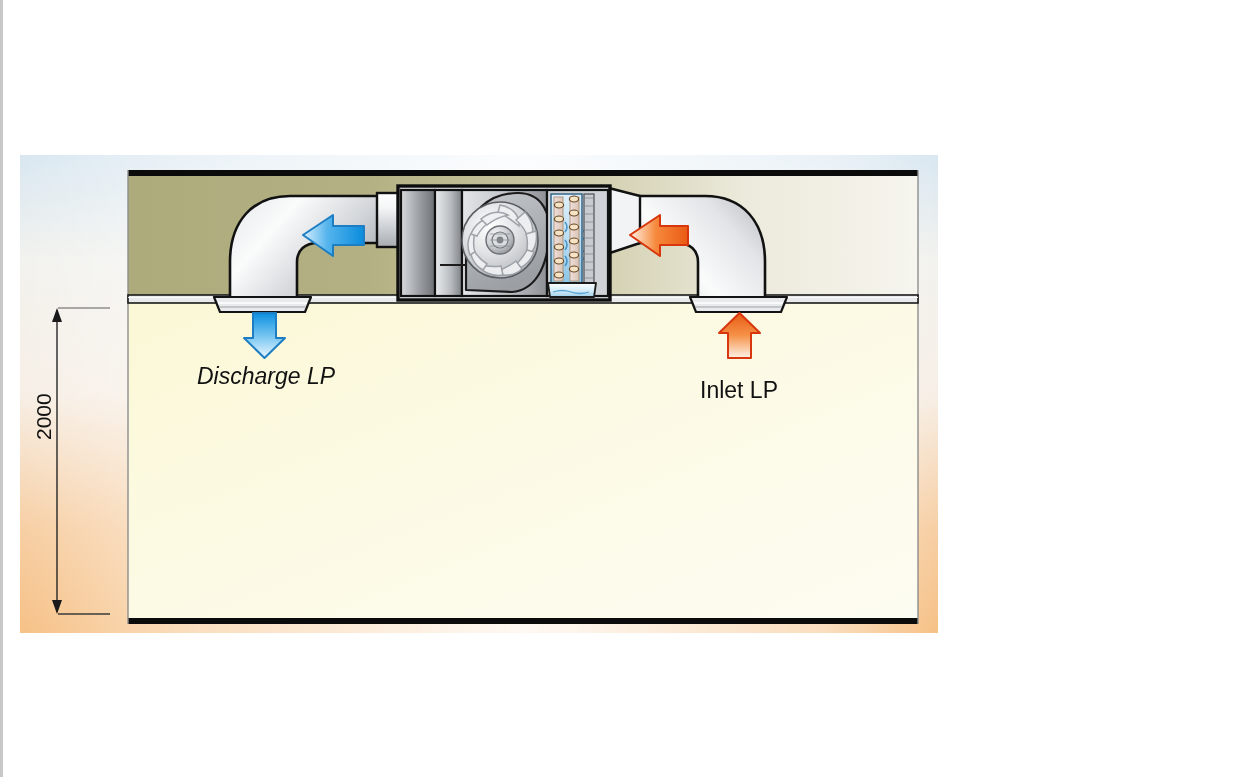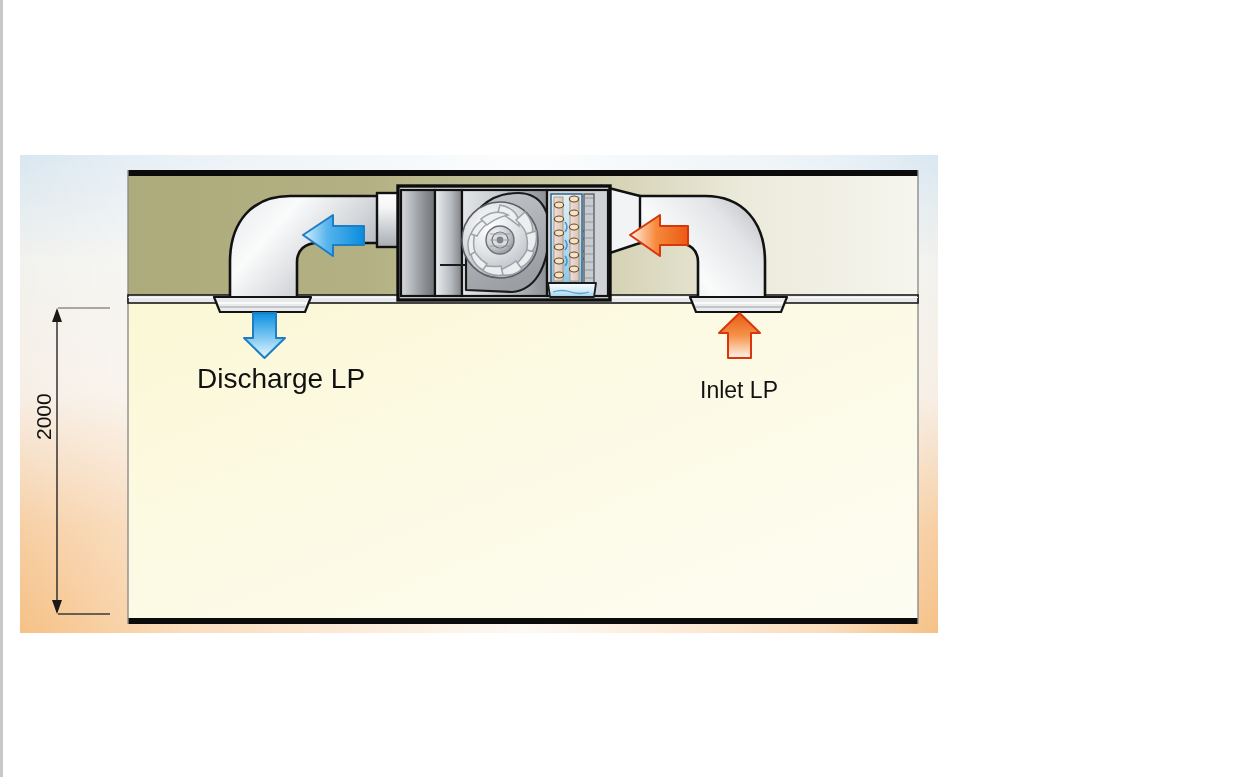--- a/index.html
+++ b/index.html
@@ -31,21 +31,22 @@
   }
   .lbl {
     position: absolute;
     font-family: "Liberation Sans", sans-serif;
     color: #111111;
     white-space: nowrap;
     pointer-events: none;
   }
   #label-discharge {
     left: 197px; top: 363px;
-    font-size: 28px;
+    font-size: 23px;
+    font-style: italic;
   }
   #label-inlet {
     left: 700px; top: 366px;
     font-size: 23px;
     margin-top: 11px;
   }
   #label-dim {
     left: 32px; top: 440px;
     font-size: 21px;
     transform: rotate(-90deg);

